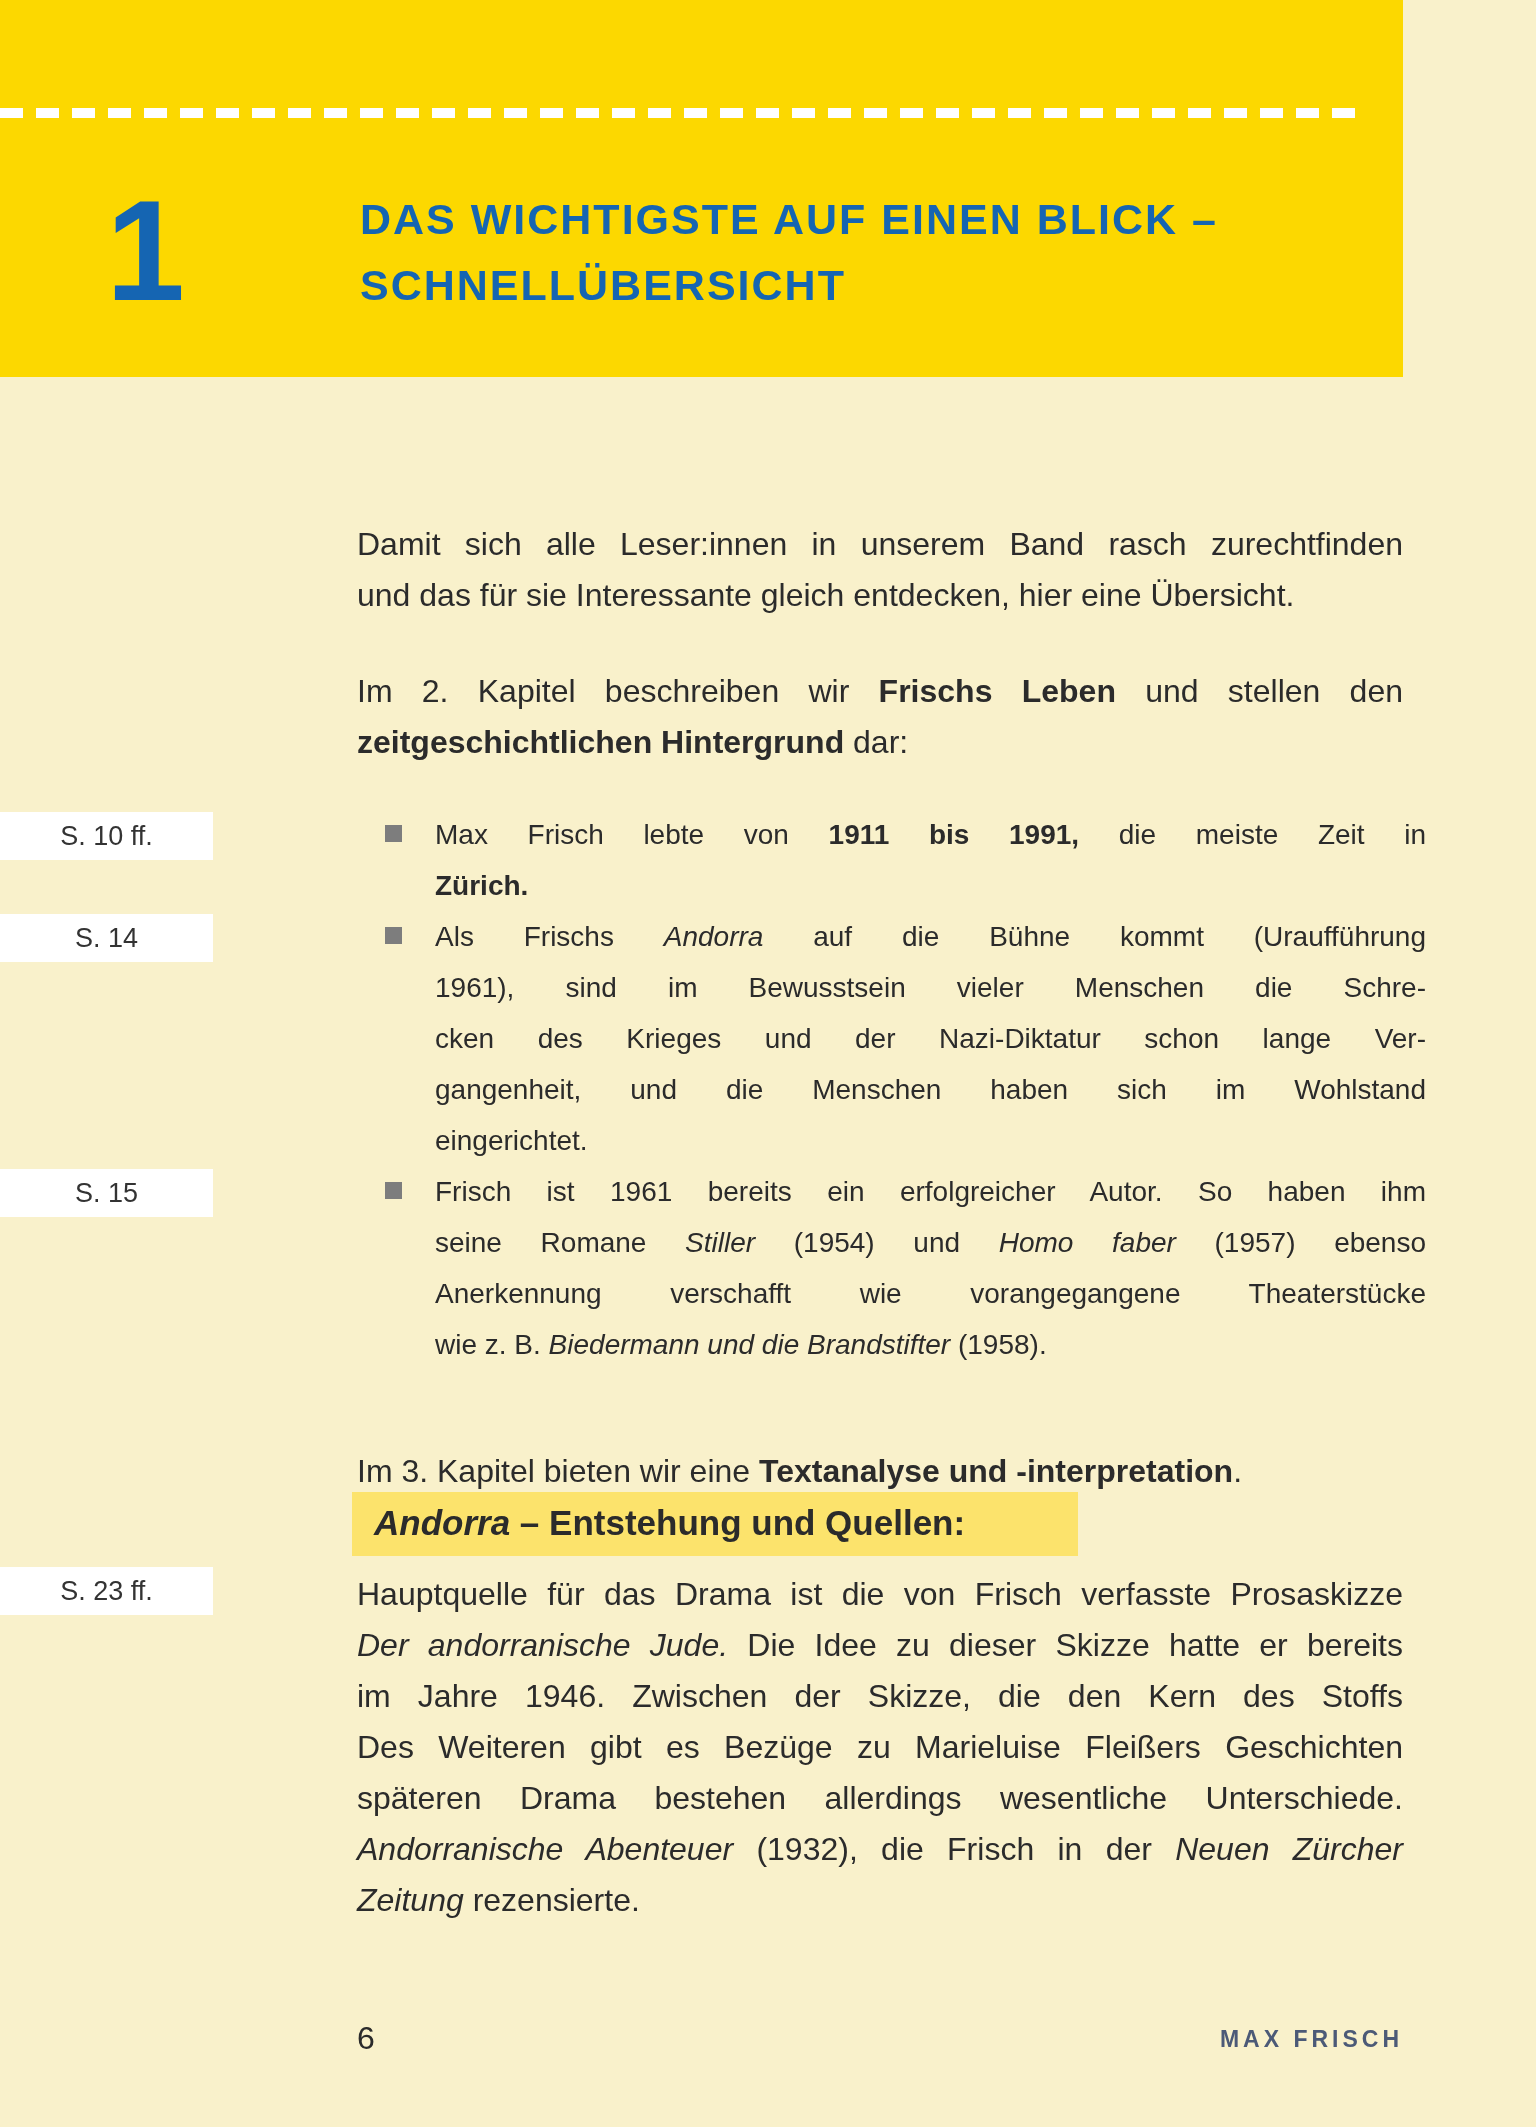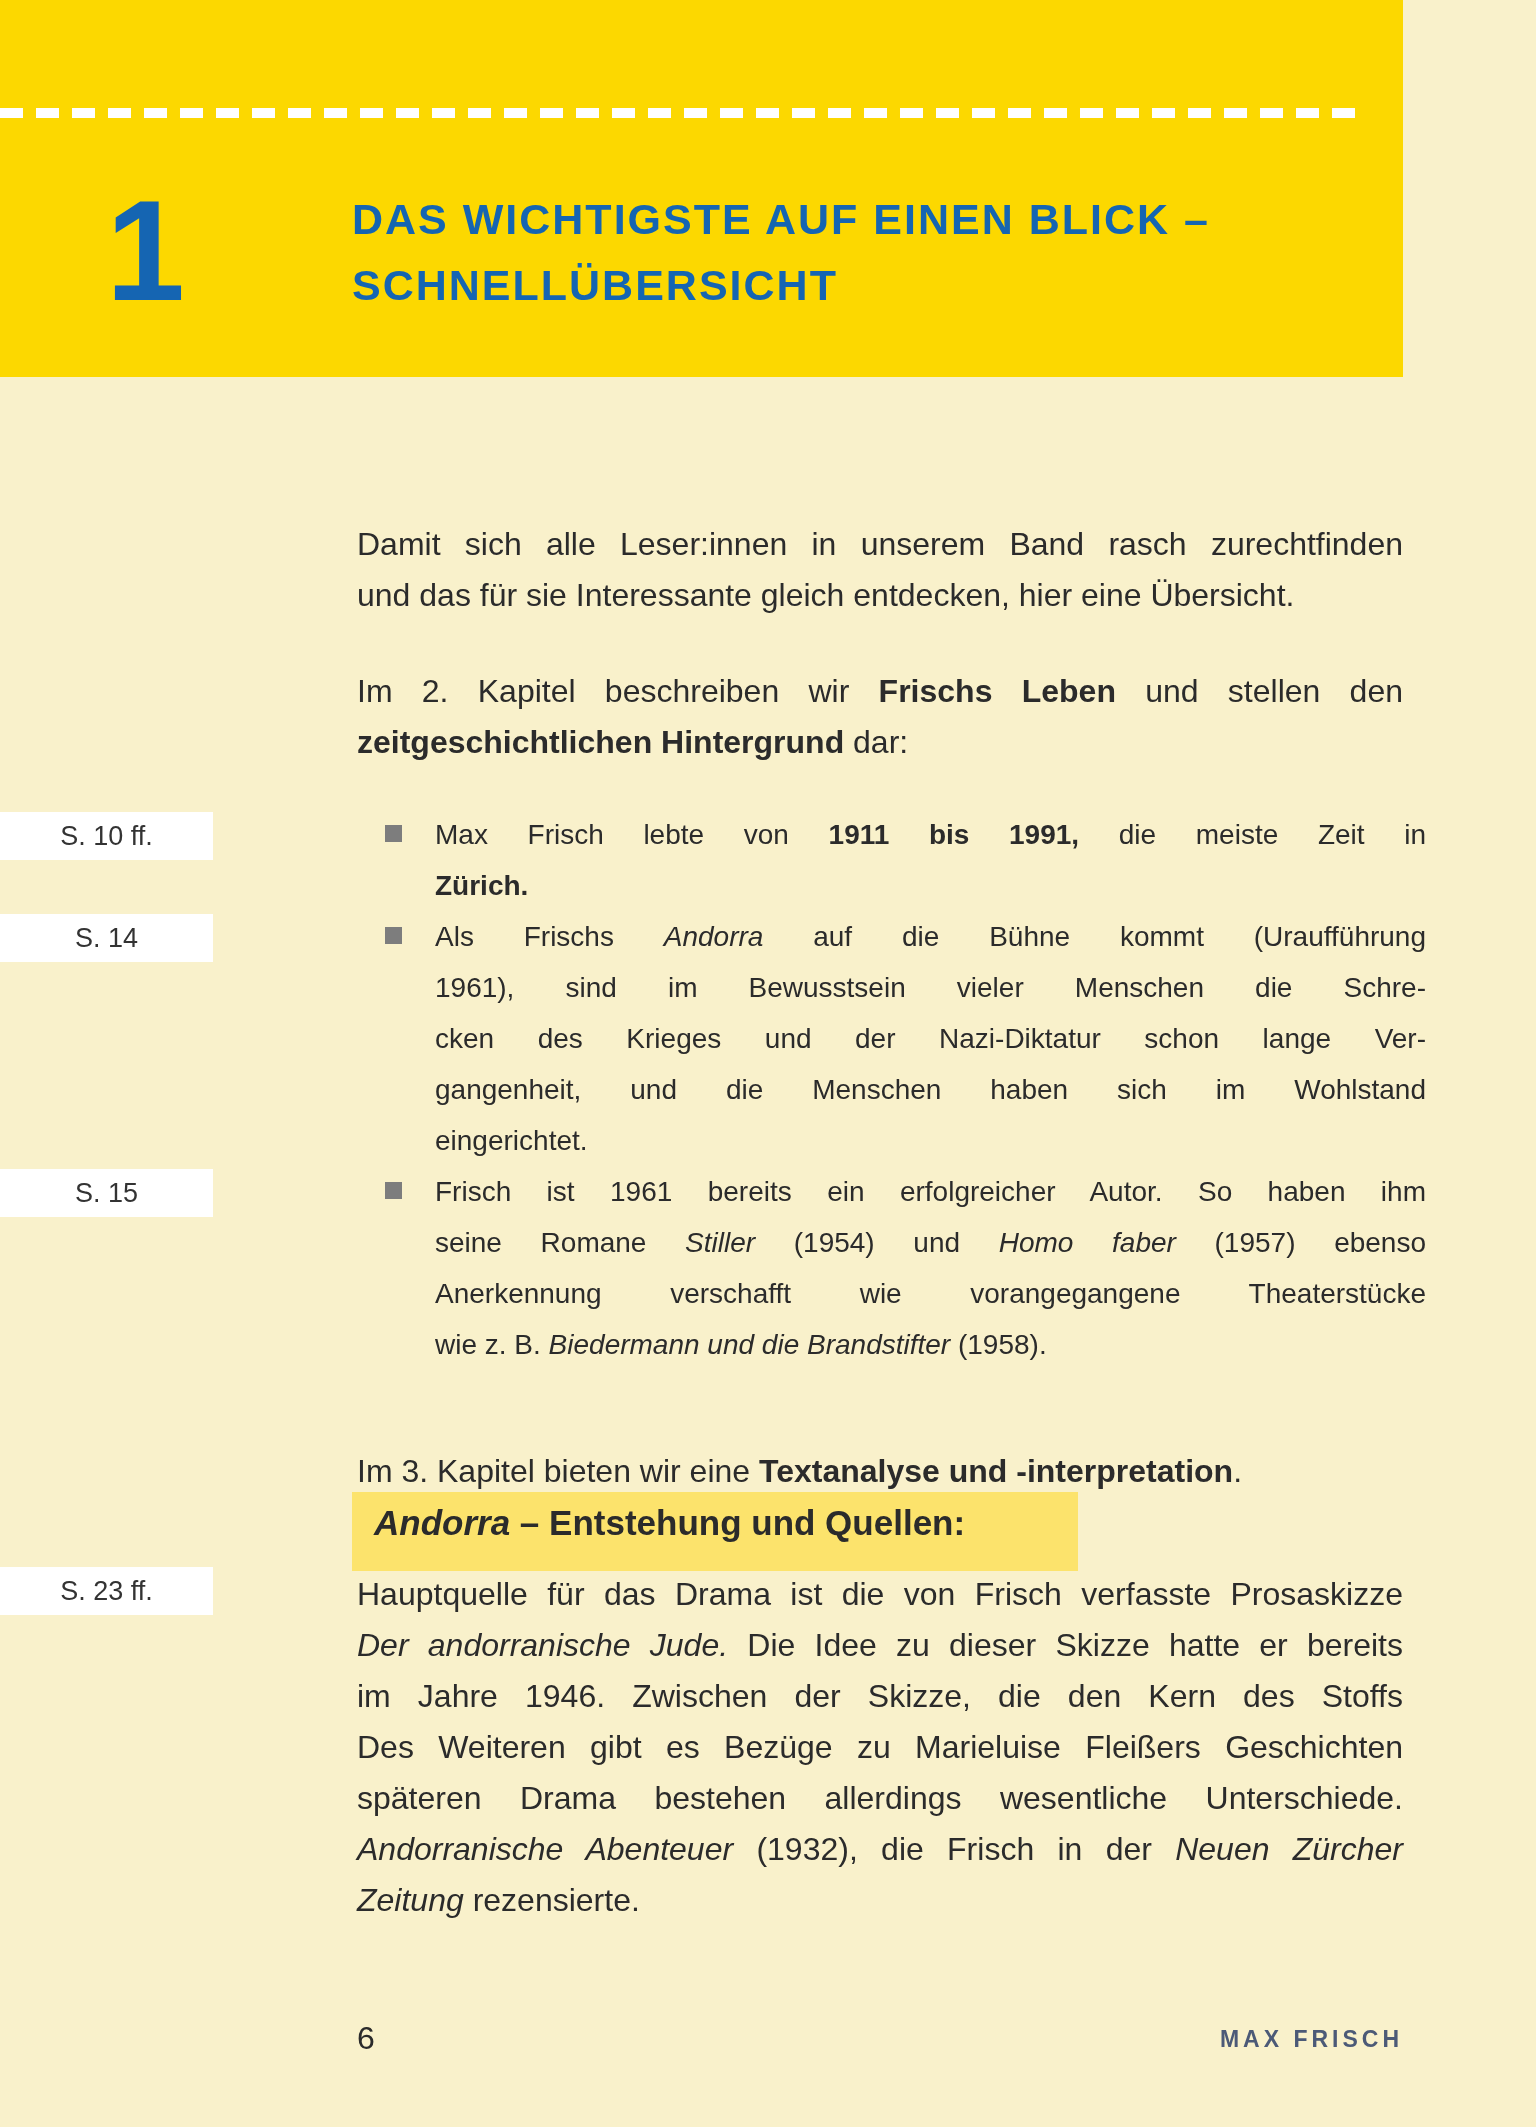--- a/index.html
+++ b/index.html
@@ -35,21 +35,21 @@
   .chapter-num{
     position:absolute;left:106px;top:180px;
     font-size:142px;line-height:1;font-weight:bold;
     color:var(--accent-blue,#1565b2);
   }
   .chapter-title{
     position:absolute;left:352px;top:186px;width:1000px;
     font-size:43px;font-weight:bold;letter-spacing:2px;
     line-height:66px;color:var(--accent-blue,#1565b2);
   }
-  .chapter-title .pline{text-align:right;text-align-last:left;}
+  .chapter-title .pline{text-align:right;text-align-last:left;margin-left:8px;}
   
   .mlabel{
     position:absolute;left:0;width:213px;height:48px;
     background:var(--label-bg,#ffffff);
     font-size:27px;line-height:48px;text-align:center;
     box-sizing:border-box;
     color:#333333;
   }
   
   .para{position:absolute;left:357px;width:1046px;font-size:32px;line-height:51px;margin-top:17px;}
@@ -58,21 +58,21 @@
   .bullets{
     position:absolute;left:368px;top:797px;width:1046px;
     margin:12px;padding:0;list-style:none;font-size:28px;line-height:51px;
   }
   .bullets li{position:relative;padding-left:55px;}
   .sq{
     position:absolute;left:5px;top:16px;width:17px;height:17px;
     background:var(--bullet-gray,#7d7d7d);
   }
   .highlight{
-    position:absolute;left:352px;top:1492px;width:726px;height:79px;
+    position:absolute;left:352px;top:1492px;width:726px;height:64px;
     background:var(--highlight-yellow,#fce36c);
     font-size:35px;font-weight:bold;line-height:62px;
     padding-left:22px;box-sizing:border-box;
   }
   .highlight .pline{text-align:left;text-align-last:left;}
   
   .footer-num{
     position:absolute;left:357px;top:2018px;font-size:32px;line-height:40px;
   }
   .footer-head{

